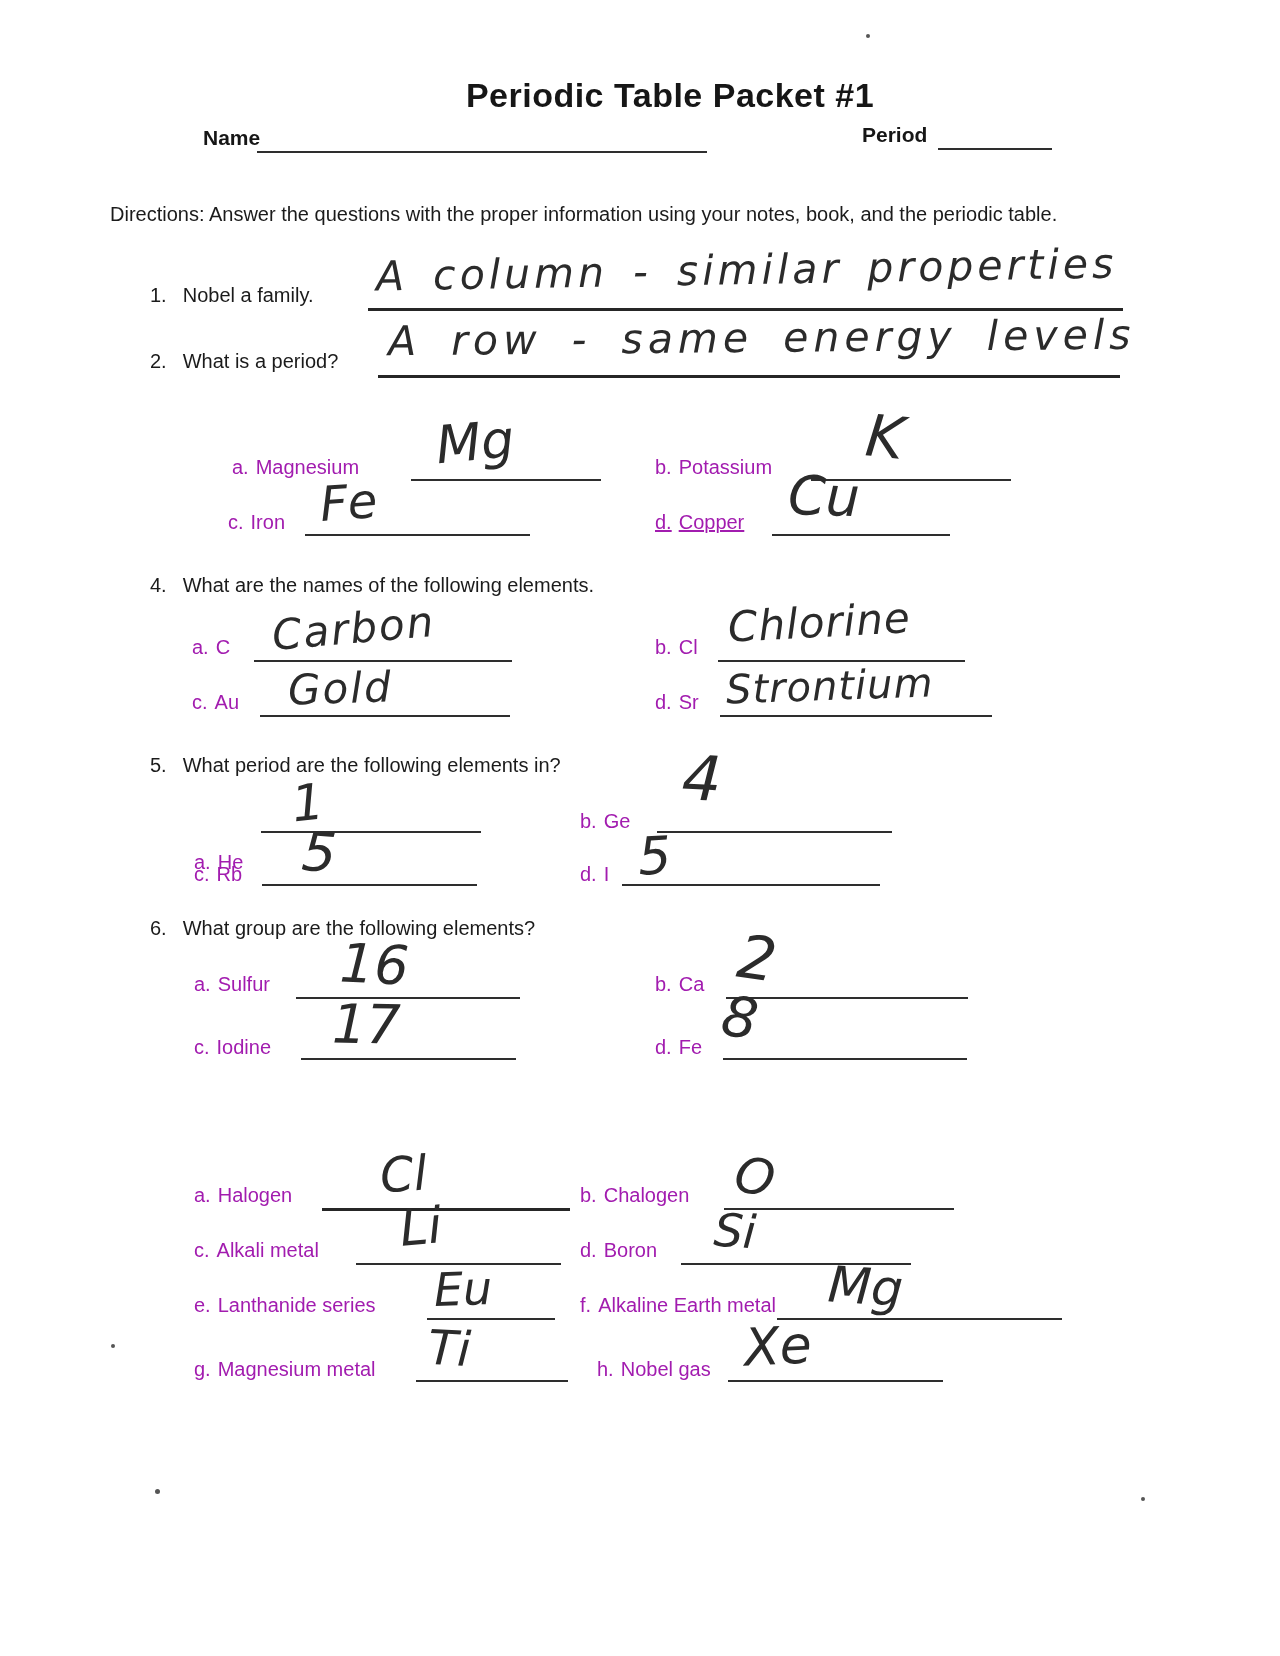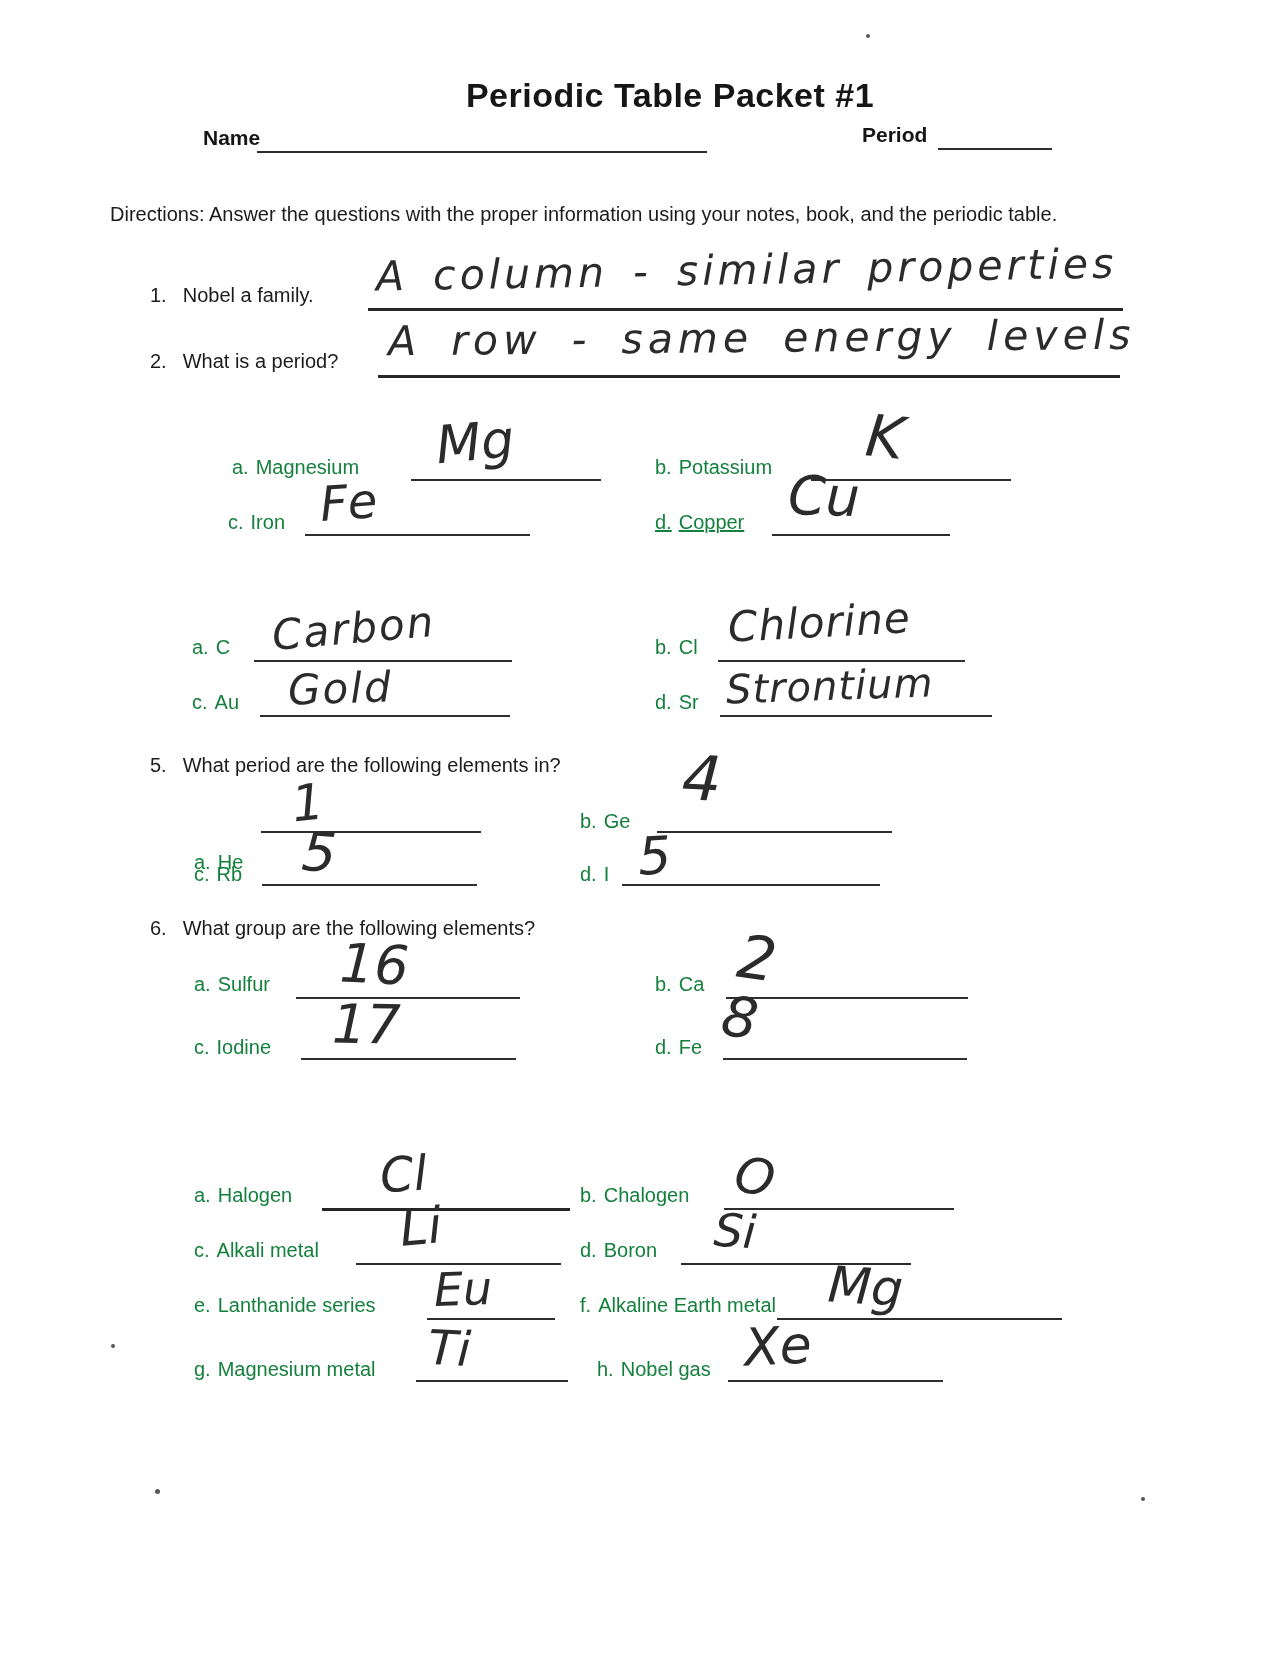--- a/index.html
+++ b/index.html
@@ -13,21 +13,21 @@
     text-align:center; font-size:34px; font-weight:bold; letter-spacing:0.5px;
     color:#161616;
   }
   .f-label { position:absolute; font-weight:bold; font-size:21px; color:#161616; }
   .directions {
     position:absolute; left:110px; top:180px; width:950px;
     font-size:20px; line-height:28px; color:#1b1b1b;
   }
   .q { position:absolute; font-size:20px; white-space:nowrap; color:#1b1b1b; }
   .q .qt { margin-left:16px; }
-  .part { position:absolute; font-size:20px; white-space:nowrap; color:#15803d; }
+  .part { position:absolute; font-size:20px; white-space:nowrap; color:#a21caf; }
   .part .pp { margin-left:7px; }
   .uline { position:absolute; height:2px; background:#2e2e2e; }
   .uline.thick { height:3px; background:#262626; }
   
   .hw {
     position:absolute; font-family:"DejaVu Sans", sans-serif; font-style:italic;
     color:#2b2b2b; white-space:nowrap; line-height:1;
   }
   .speck { position:absolute; background:#555; border-radius:50%; }
 </style>
@@ -70,20 +70,23 @@
     <span>c.</span><span class="pp">Iron</span>
   </div>
   <div class="uline" style="left:305px; top:534px; width:225px;"></div>
   <span class="hw" style="left:320px; top:478px; font-size:48px; transform:rotate(-4deg);">Fe</span>
   <div class="part" style="left:655px; top:511px;text-decoration:underline;">
     <span>d.</span><span class="pp">Copper</span>
   </div>
   <div class="uline" style="left:772px; top:534px; width:178px;"></div>
   <span class="hw" style="left:788px; top:470px; font-size:54px; transform:rotate(2deg);">Cu</span>
 
+  <div class="q" style="left:150px; top:574px;">
+    <span class="qn">4.</span><span class="qt">What are the names of the following elements.</span>
+  </div>
   <div class="part" style="left:192px; top:636px;">
     <span>a.</span><span class="pp">C</span>
   </div>
   <div class="uline" style="left:254px; top:660px; width:258px;"></div>
   <span class="hw" style="left:272px; top:608px; font-size:42px; letter-spacing:2px; transform:rotate(-5deg);">Carbon</span>
   <div class="part" style="left:655px; top:636px;">
     <span>b.</span><span class="pp">Cl</span>
   </div>
   <div class="uline" style="left:718px; top:660px; width:247px;"></div>
   <span class="hw" style="left:728px; top:602px; font-size:42px; letter-spacing:1px; transform:rotate(-3deg);">Chlorine</span>

